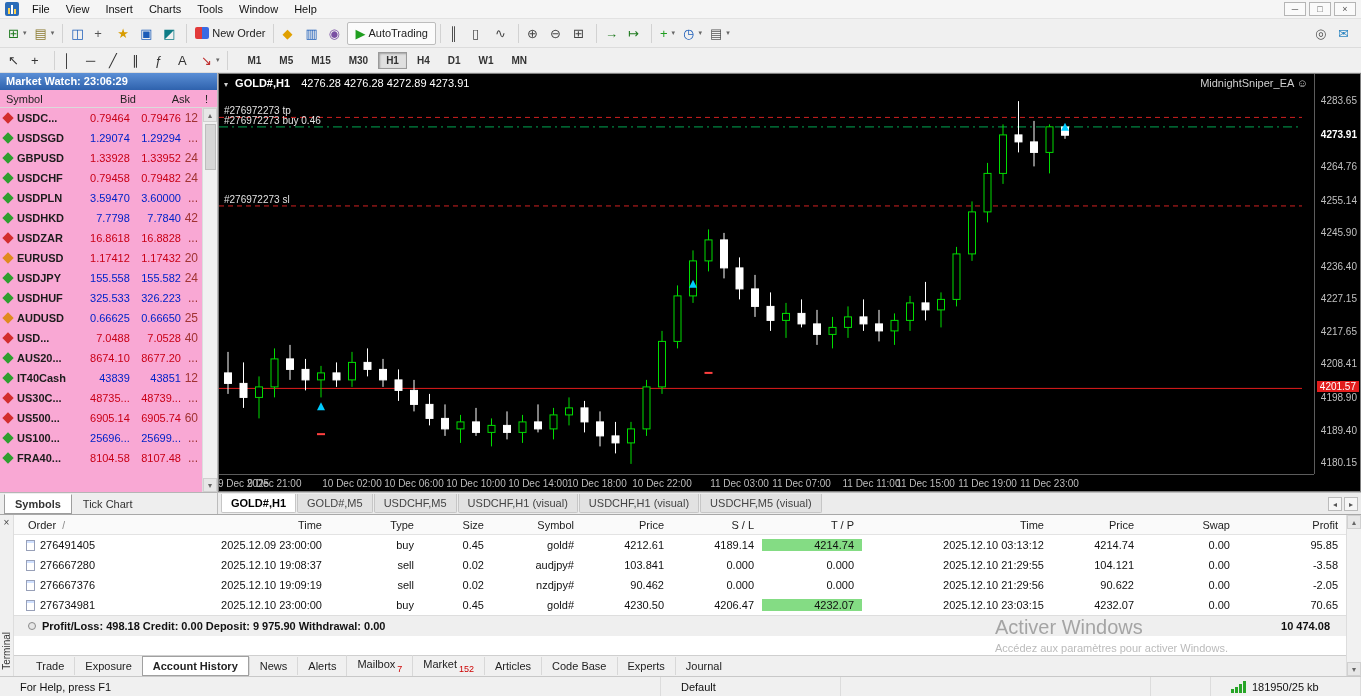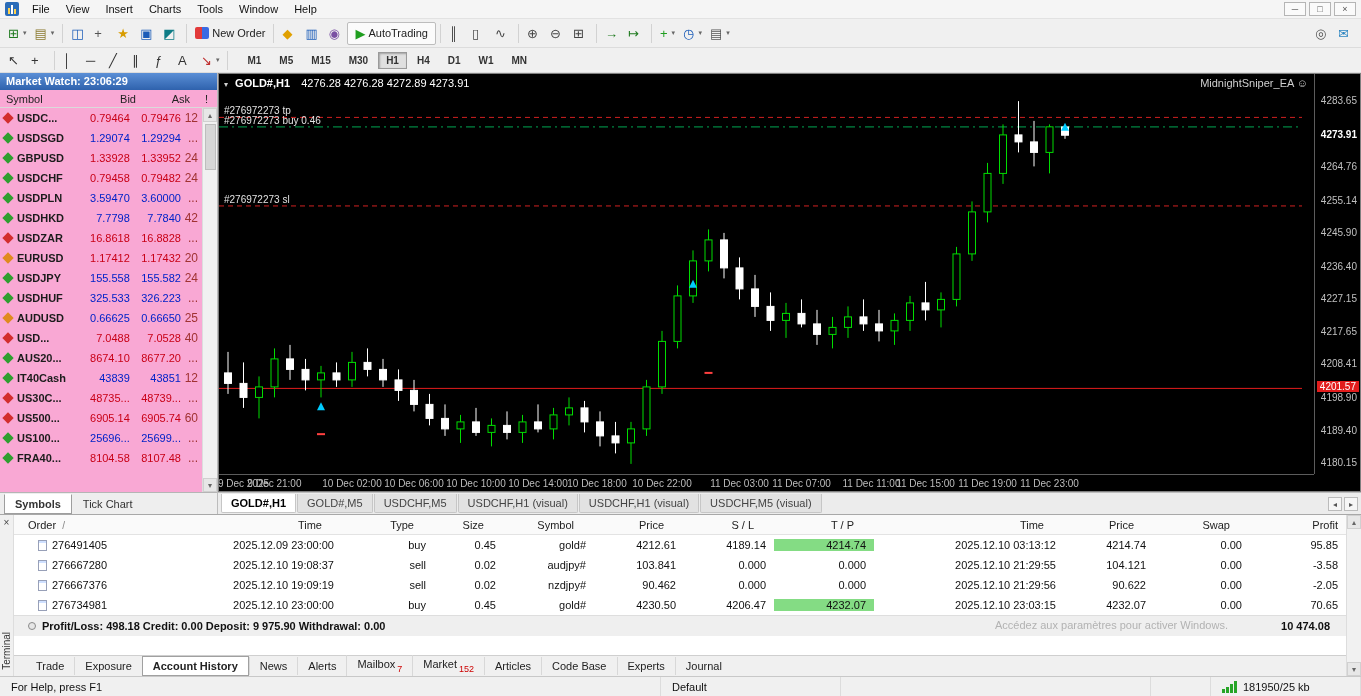--- a/index.html
+++ b/index.html
@@ -79,38 +79,38 @@
   .terminal { height:162px; display:flex; border-top:1px solid #a8a8a8; background:#fff; }
   .term-strip { width:14px; background:#f0f0f0; border-right:1px solid #ddd; display:flex; flex-direction:column; align-items:center; }
   .term-close { font-size:10px; color:#444; padding-top:2px; }
   .term-vlabel { margin-top:auto; margin-bottom:6px; writing-mode:vertical-rl; transform:rotate(180deg); font-size:10px; color:#333; }
   .term-main { flex:1; display:flex; flex-direction:column; min-width:0; }
   .term-grid { display:grid; grid-template-columns:126px 190px 92px 70px 90px 90px 90px 100px 190px 90px 96px minmax(0,1fr); }
   .term-header { height:20px; align-items:center; border-bottom:1px solid #e3e3e3; background:#fafafa; color:#222; }
   .term-header .th.r { text-align:right; padding-right:8px; }
   .term-header .th.first { padding-left:14px; }
   .sort-mark { color:#888; margin-left:6px; font-size:10px; }
-  .term-row { height:20px; align-items:center;padding-left:12px; }
+  .term-row { height:20px; align-items:center; }
   .td.r { text-align:right; padding-right:8px; }
   .td.first { display:flex; align-items:center; gap:5px; padding-left:12px; }
   .doc-icon { width:9px; height:11px; background:#fff; border:1px solid #98a0b8; box-shadow:inset 0 2px 0 #cfe0ff; flex:none; }
   .tp-hl { background:#84dc84; }
   .term-summary { height:21px; display:flex; align-items:center; background:#efefef; border-top:1px solid #dedede; font-weight:bold; }
   .sum-icon { width:8px; height:8px; border:1px solid #8a8a8a; border-radius:50%; background:#e6e6e6; margin:0 6px 0 14px; }
   .sum-total { margin-left:auto; padding-right:16px; }
   .term-gap { flex:1; background:#fff; }
   .term-tabs { height:21px; background:#f0f0f0; border-top:1px solid #cfcfcf; display:flex; align-items:center; padding-left:12px; }
   .term-tab { padding:3px 10px; color:#222; }
   .term-tab + .term-tab { border-left:1px solid #d8d8d8; }
   .term-tab.active { background:#fff; border:1px solid #a0a0a0; font-weight:bold; }
   .badge { color:#cc0000; font-size:9px; vertical-align:sub; margin-left:2px; }
 
   
   .statusbar { height:20px; display:flex; align-items:center; background:#f0f0f0; border-top:1px solid #c8c8c8; }
-  .sb-sec { height:100%; display:flex; align-items:center; padding:0 11px; border-right:1px solid #dcdcdc; }
+  .sb-sec { height:100%; display:flex; align-items:center; padding:0 20px; border-right:1px solid #dcdcdc; }
   .sb-help { flex:1; }
   .sb-profile { width:180px; }
   .sb-sp1 { width:310px; } .sb-sp2 { width:60px; }
   .sb-traffic { width:150px; }
   .sig { display:flex; align-items:flex-end; gap:1px; margin-right:6px; }
   .sig i { width:3px; background:#27a527; display:block; }
   .sig i:nth-child(1){height:4px;} .sig i:nth-child(2){height:6px;} .sig i:nth-child(3){height:9px;} .sig i:nth-child(4){height:12px;}
 
   
   .watermark { position:absolute; left:995px; top:616px; z-index:60; pointer-events:none; color:rgba(118,118,118,.62); }
@@ -749,16 +749,17 @@
           <i></i>
           <i></i>
           <i></i>
           <i></i>
         </span>
       <span>181950/25 kb</span>
     </div>
   </div>
 
   <div class="watermark">
+    <div class="l1">Activer Windows</div>
     <div class="l2">Accédez aux paramètres pour activer Windows.</div>
   </div>
 
 </div>
 
 </body></html>

